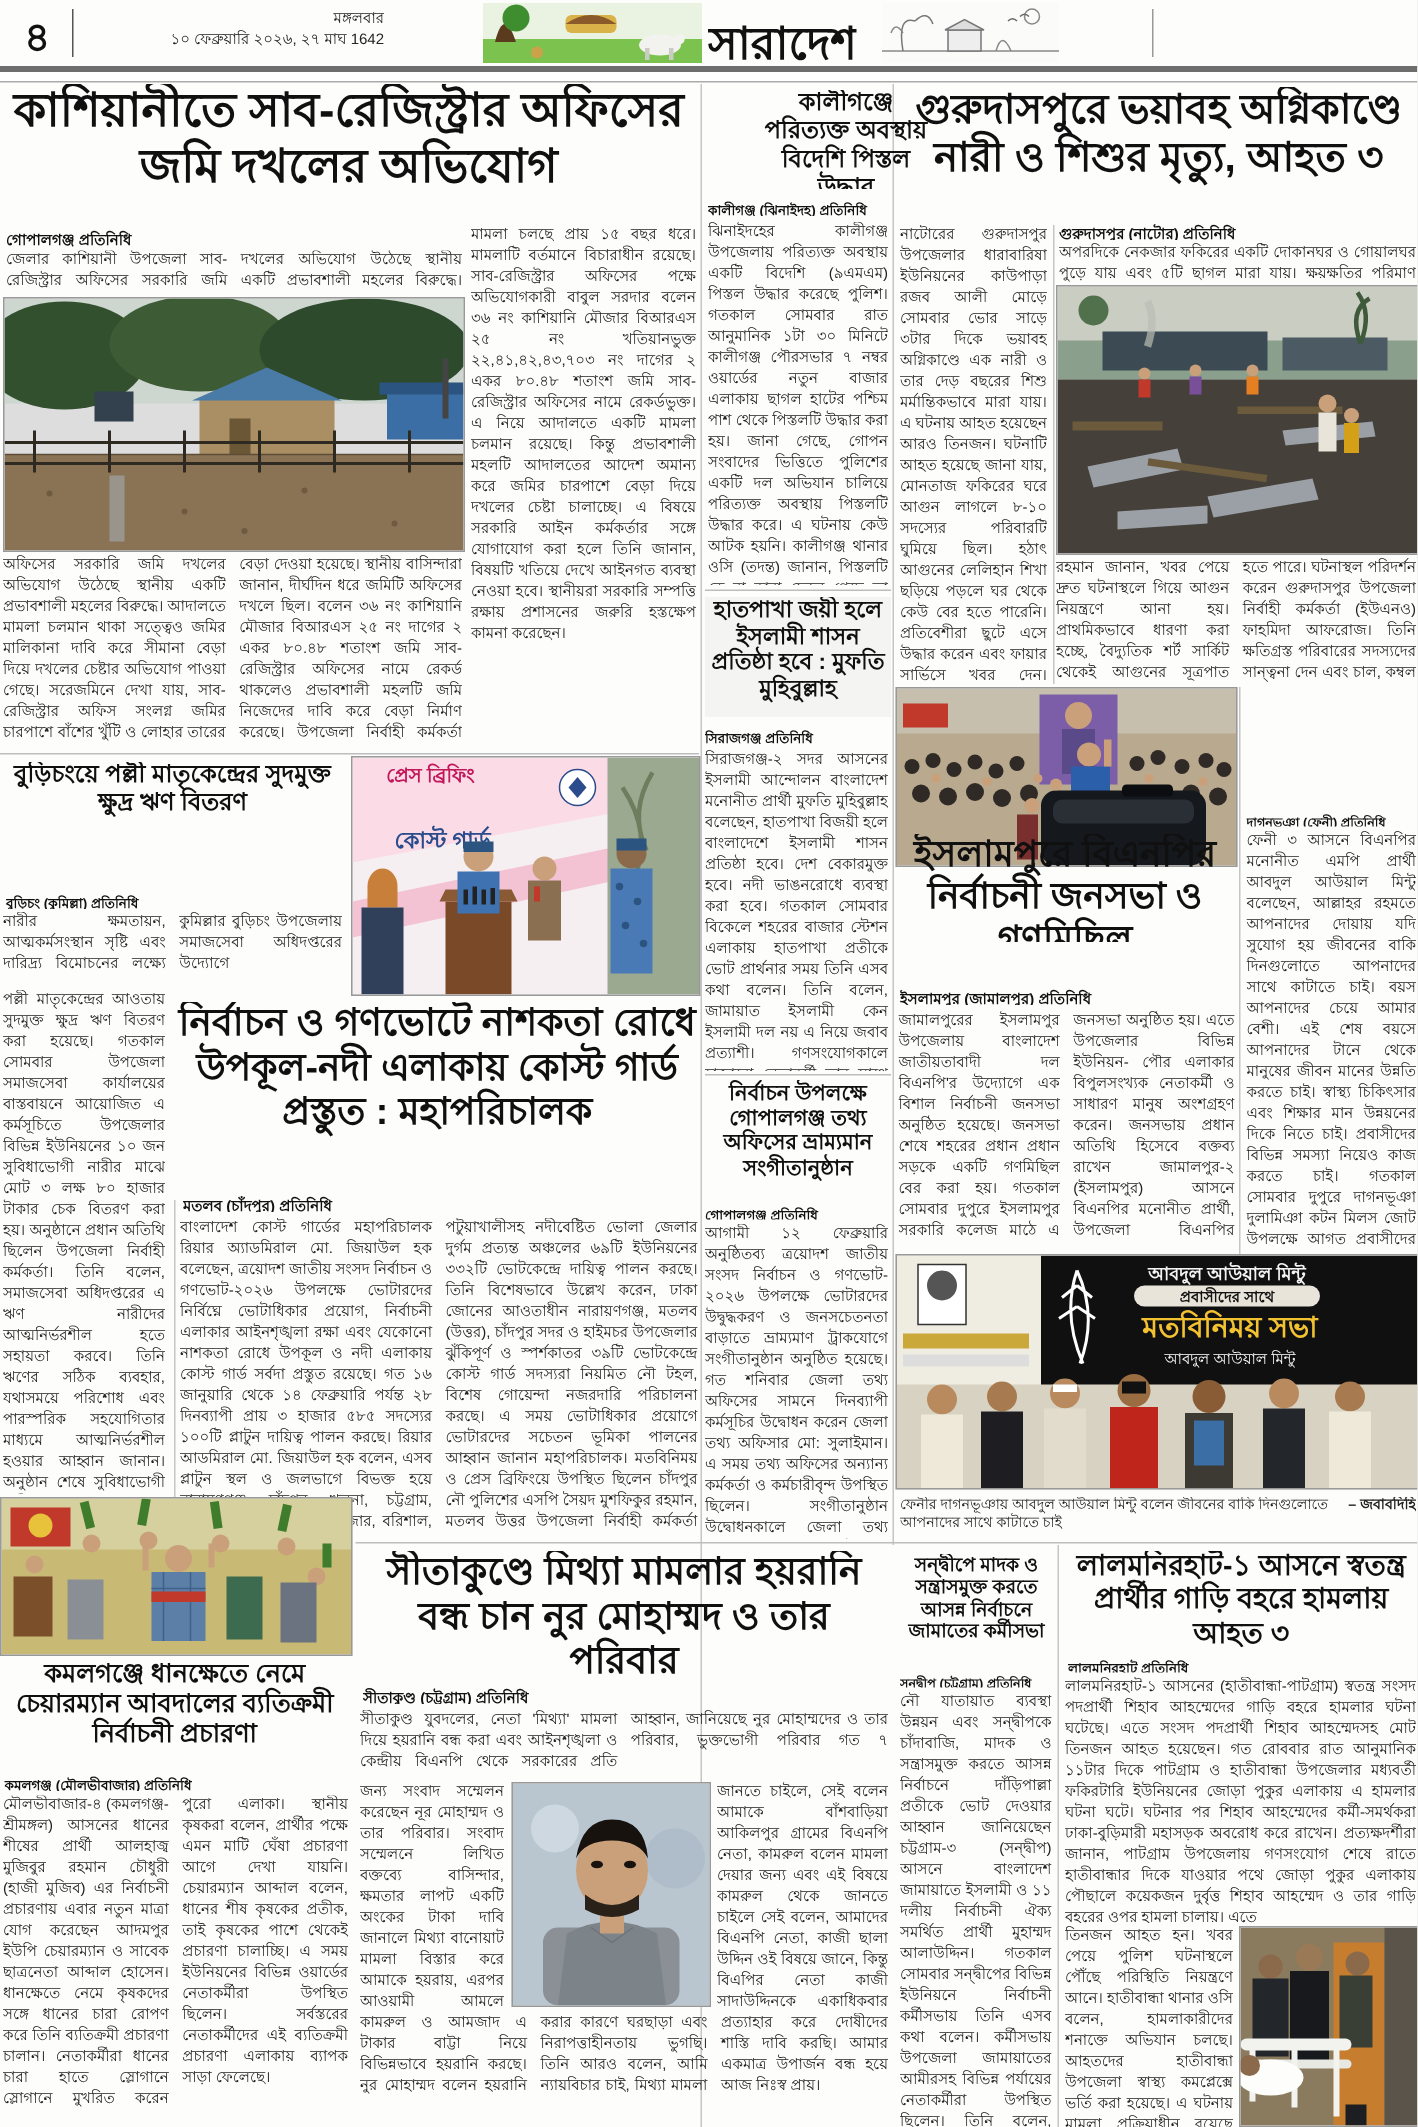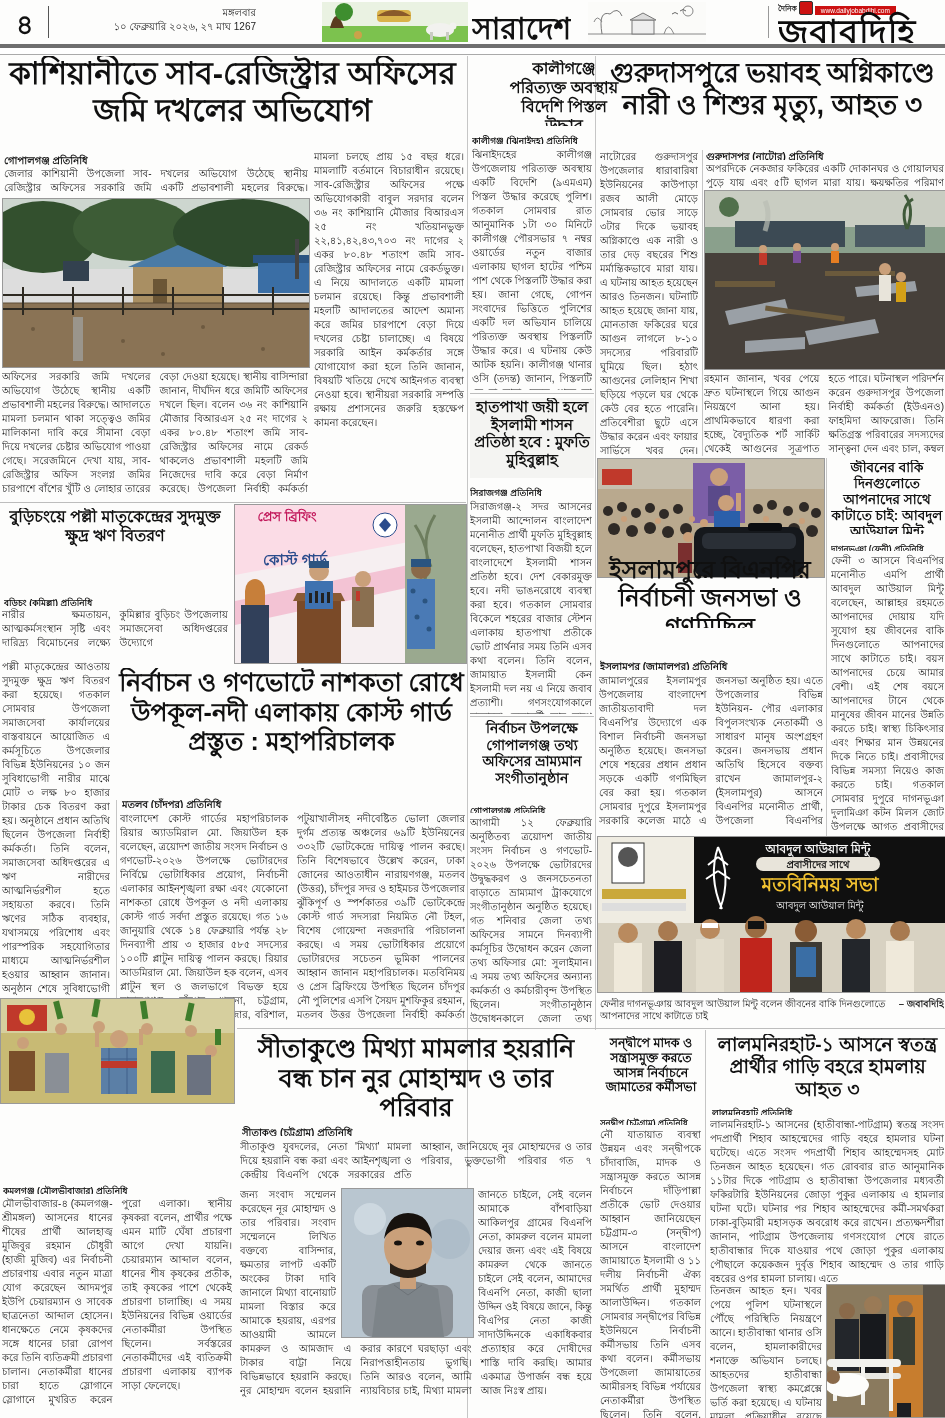--- a/index.html
+++ b/index.html
@@ -31,21 +31,21 @@
 </head>
 <body>
 
 <div class="page">
 
   <div class="abs" style="left:0;top:0;width:945px;height:44px;">
     <div class="abs pagenum" style="left:16px;top:4px;width:30px;height:36px;">৪</div>
     <div class="abs" style="left:48px;top:6px;width:1px;height:32px;background:#555;"></div>
     <div class="abs dateblock" style="left:56px;top:6px;width:200px;height:34px;">
       <div>মঙ্গলবার</div>
-      <div>১০ ফেব্রুয়ারি ২০২৬, ২৭ মাঘ 1267</div>
+      <div>১০ ফেব্রুয়ারি ২০২৬, ২৭ মাঘ 1642</div>
     </div>
 
     <div class="abs photo" style="left:322px;top:2px;width:146px;height:40px;border:none;">
       <svg width="146" height="40" viewBox="0 0 146 40">
         <rect width="146" height="40" fill="#eaf2e2"></rect>
         <rect y="24" width="146" height="16" fill="#7cc24e"></rect>
         <path d="M8 26 Q14 2 22 26 Z" fill="#5a3b1e"></path>
         <circle cx="22" cy="10" r="9" fill="#3e8e2f"></circle>
         <rect x="55" y="8" width="34" height="12" rx="4" fill="#d9b24a"></rect>
         <path d="M55 14 q17 -12 34 0 z" fill="#8a5a2a"></path>
@@ -65,28 +65,20 @@
         <circle cx="100" cy="9" r="5" stroke="#888" fill="none"></circle>
         <rect x="44" y="18" width="22" height="14" stroke="#777" fill="#eee"></rect>
         <path d="M42 18 l13 -7 l13 7 z" stroke="#777" fill="#ddd"></path>
         <path d="M76 32 q4 -14 10 0 M6 20 q3 -8 8 0" stroke="#888" fill="none"></path>
         <path d="M84 12 q3 -3 6 0 M92 9 q3 -3 6 0" stroke="#666" fill="none"></path>
       </svg>
     </div>
 
     <div class="abs" style="left:768px;top:6px;width:1px;height:32px;background:#999;"></div>
 
-    <div class="abs" style="left:778px;top:1px;width:165px;height:42px;">
-      <div style="display:flex;align-items:flex-end;gap:2px;">
-        <span class="mast-daily">দৈনিক</span>
-        <span style="display:inline-block;width:12px;height:12px;background:#cc1111;border:1px solid #333;border-radius:2px;"></span>
-        <span class="mast-url">www.dailyjobabdihi.com</span>
-      </div>
-      <div class="masthead">জবাবদিহি</div>
-    </div>
   </div>
   <div class="hdr-rule"></div>
 
   <div class="vrule" style="left:467px;top:56px;height:1362px;"></div>
   <div class="vrule" style="left:595px;top:56px;height:974px;"></div>
   <div class="vrule" style="left:702px;top:150px;height:306px;"></div>
   <div class="vrule" style="left:826px;top:458px;height:378px;"></div>
   <div class="vrule" style="left:116px;top:800px;height:198px;"></div>
   <div class="vrule" style="left:705px;top:1030px;height:388px;"></div>
   <div class="hrule" style="left:0;top:502px;width:466px;"></div>
@@ -279,21 +271,20 @@
           <circle cx="106" cy="64" r="4"></circle>
           <circle cx="90" cy="78" r="5"></circle>
         </g>
       <rect x="80" y="84" width="14" height="30" fill="#7a2f2f"></rect>
     </svg>
   </div>
   <div class="abs hl" style="left:597px;top:556px;width:226px;height:72px;font-size:24px;">ইসলামপুরে বিএনপির নির্বাচনী জনসভা ও গণমিছিল</div>
   <div class="abs" style="left:600px;top:656px;width:200px;height:14px;"><span class="byline">ইসলামপুর (জামালপুর) প্রতিনিধি</span></div>
   <div class="abs bt c2" style="left:599px;top:674px;width:224px;height:156px;">জামালপুরের ইসলামপুর উপজেলায় বাংলাদেশ জাতীয়তাবাদী দল বিএনপি'র উদ্যোগে এক বিশাল নির্বাচনী জনসভা অনুষ্ঠিত হয়েছে। জনসভা শেষে শহরের প্রধান প্রধান সড়কে একটি গণমিছিল বের করা হয়। গতকাল সোমবার দুপুরে ইসলামপুর সরকারি কলেজ মাঠে এ জনসভা অনুষ্ঠিত হয়। এতে উপজেলার বিভিন্ন ইউনিয়ন- পৌর এলাকার বিপুলসংখ্যক নেতাকর্মী ও সাধারণ মানুষ অংশগ্রহণ করেন। জনসভায় প্রধান অতিথি হিসেবে বক্তব্য রাখেন জামালপুর-২ (ইসলামপুর) আসনে বিএনপির মনোনীত প্রার্থী, উপজেলা বিএনপির সভাপতি ও সাবেক সংসদ সদস্য মাহমুদ বাবু। তিনি বলেন, জনগণের ভোটে নির্বাচিত হতে পারলে বেকার যুবকদের কর্মসংস্থান, শিক্ষা-স্বাস্থ্য ব্যবস্থার উন্নয়ন, নদীভাঙন সমস্যা সমাধানে কার্যকর উদ্যোগ নেওয়া হবে। এ সময় উপজেলা ও পৌর বিএনপিসহ বিভিন্ন পর্যায়ের নেতৃবৃন্দ উপস্থিত ছিলেন।</div>
 
-  <div class="abs hl" style="left:830px;top:460px;width:114px;height:74px;font-size:13.5px;">জীবনের বাকি দিনগুলোতে আপনাদের সাথে কাটাতে চাই: আবদুল আউয়াল মিন্টু</div>
   <div class="abs" style="left:831px;top:538px;width:114px;height:13px;"><span class="byline" style="font-size:8.5px;">দাগনভূঞা (ফেনী) প্রতিনিধি</span></div>
   <div class="abs bt" style="left:831px;top:554px;width:113px;height:278px;">ফেনী ৩ আসনে বিএনপির মনোনীত এমপি প্রার্থী আবদুল আউয়াল মিন্টু বলেছেন, আল্লাহর রহমতে আপনাদের দোয়ায় যদি সুযোগ হয় জীবনের বাকি দিনগুলোতে আপনাদের সাথে কাটাতে চাই। বয়স আপনাদের চেয়ে আমার বেশী। এই শেষ বয়সে আপনাদের টানে থেকে মানুষের জীবন মানের উন্নতি করতে চাই। স্বাস্থ্য চিকিৎসার এবং শিক্ষার মান উন্নয়নের দিকে নিতে চাই। প্রবাসীদের বিভিন্ন সমস্যা নিয়েও কাজ করতে চাই। গতকাল সোমবার দুপুরে দাগনভূঞা দুলামিঞা কটন মিলস জোট উপলক্ষে আগত প্রবাসীদের সাথে মতবিনিময় কালে তিনি এই সব কথা বলেন। তিনি আরো বলেন...</div>
 
   <div class="abs hl" style="left:470px;top:720px;width:124px;height:76px;font-size:14px;">নির্বাচন উপলক্ষে গোপালগঞ্জ তথ্য অফিসের ভ্রাম্যমান সংগীতানুষ্ঠান</div>
   <div class="abs" style="left:470px;top:800px;width:124px;height:13px;"><span class="byline" style="font-size:9px;">গোপালগঞ্জ প্রতিনিধি</span></div>
   <div class="abs bt" style="left:470px;top:816px;width:122px;height:210px;">আগামী ১২ ফেব্রুয়ারি অনুষ্ঠিতব্য ত্রয়োদশ জাতীয় সংসদ নির্বাচন ও গণভোট- ২০২৬ উপলক্ষে ভোটারদের উদ্বুদ্ধকরণ ও জনসচেতনতা বাড়াতে ভ্রাম্যমাণ ট্রাকযোগে সংগীতানুষ্ঠান অনুষ্ঠিত হয়েছে। গত শনিবার জেলা তথ্য অফিসের সামনে দিনব্যাপী কর্মসূচির উদ্বোধন করেন জেলা তথ্য অফিসার মো: সুলাইমান। এ সময় তথ্য অফিসের অন্যান্য কর্মকর্তা ও কর্মচারীবৃন্দ উপস্থিত ছিলেন। সংগীতানুষ্ঠান উদ্বোধনকালে জেলা তথ্য অফিসার বলেন, ভোটারদের সচেতন করতেই এ আয়োজন।</div>
 
   <div class="abs photo" style="left:597px;top:836px;width:347px;height:155px;">
     <svg width="347" height="155" viewBox="0 0 347 155">
       <rect width="347" height="155" fill="#d8d2c2"></rect>
@@ -361,20 +352,21 @@
       <path d="M100 60 h36 M108 49 v46 M126 49 v46" stroke="#41618a"></path>
       <rect x="100" y="62" width="36" height="7" fill="#c0392b"></rect>
       <rect x="8" y="52" width="26" height="40" fill="#7a4f2a"></rect>
       <rect x="44" y="54" width="24" height="40" fill="#8a8f96"></rect>
       <rect x="150" y="52" width="24" height="42" fill="#3d6b4f"></rect>
       <rect x="186" y="56" width="24" height="40" fill="#6b7280"></rect>
       <rect x="138" y="30" width="4" height="16" fill="#caa07a"></rect>
       <rect x="94" y="32" width="4" height="16" fill="#caa07a"></rect>
     </svg>
   </div>
+  <div class="abs hl" style="left:0;top:1106px;width:233px;height:70px;font-size:17px;">কমলগঞ্জে ধানক্ষেতে নেমে চেয়ারম্যান আবদালের ব্যতিক্রমী নির্বাচনী প্রচারণা</div>
   <div class="abs" style="left:3px;top:1180px;width:230px;height:14px;"><span class="byline" style="font-size:9px;">কমলগঞ্জ (মৌলভীবাজার) প্রতিনিধি</span></div>
   <div class="abs bt c2" style="left:2px;top:1197px;width:230px;height:221px;">মৌলভীবাজার-৪ (কমলগঞ্জ-শ্রীমঙ্গল) আসনের ধানের শীষের প্রার্থী আলহাজ্ব মুজিবুর রহমান চৌধুরী (হাজী মুজিব) এর নির্বাচনী প্রচারণায় এবার নতুন মাত্রা যোগ করেছেন আদমপুর ইউপি চেয়ারম্যান ও সাবেক ছাত্রনেতা আব্দাল হোসেন। ধানক্ষেতে নেমে কৃষকদের সঙ্গে ধানের চারা রোপণ করে তিনি ব্যতিক্রমী প্রচারণা চালান। নেতাকর্মীরা ধানের চারা হাতে স্লোগানে স্লোগানে মুখরিত করেন পুরো এলাকা। স্থানীয় কৃষকরা বলেন, প্রার্থীর পক্ষে এমন মাটি ঘেঁষা প্রচারণা আগে দেখা যায়নি। চেয়ারম্যান আব্দাল বলেন, ধানের শীষ কৃষকের প্রতীক, তাই কৃষকের পাশে থেকেই প্রচারণা চালাচ্ছি। এ সময় ইউনিয়নের বিভিন্ন ওয়ার্ডের নেতাকর্মীরা উপস্থিত ছিলেন। সর্বস্তরের নেতাকর্মীদের এই ব্যতিক্রমী প্রচারণা এলাকায় ব্যাপক সাড়া ফেলেছে।</div>
 
   <div class="abs hl" style="left:240px;top:1034px;width:352px;height:84px;font-size:25px;">সীতাকুণ্ডে মিথ্যা মামলার হয়রানি বন্ধ চান নুর মোহাম্মদ ও তার পরিবার</div>
   <div class="abs" style="left:242px;top:1122px;width:200px;height:14px;"><span class="byline">সীতাকুণ্ড (চট্টগ্রাম) প্রতিনিধি</span></div>
   <div class="abs bt c2" style="left:240px;top:1140px;width:352px;height:46px;">সীতাকুণ্ড যুবদলের, নেতা 'মিথ্যা' মামলা দিয়ে হয়রানি বন্ধ করা এবং আইনশৃঙ্খলা ও কেন্দ্রীয় বিএনপি থেকে সরকারের প্রতি আহ্বান, জানিয়েছে নুর মোহাম্মদের ও তার পরিবার, ভুক্তভোগী পরিবার গত ৭ জানুয়ারি, মিথ্যা মামলা থেকে রি হাই পাওয়ার</div>
   <div class="abs bt" style="left:240px;top:1188px;width:96px;height:150px;">জন্য সংবাদ সম্মেলন করেছেন নূর মোহাম্মদ ও তার পরিবার। সংবাদ সম্মেলনে লিখিত বক্তব্যে বাসিন্দার, ক্ষমতার লাপট একটি অংকের টাকা দাবি জানালে মিথ্যা বানোয়াট মামলা বিস্তার করে আমাকে হয়রায়, এরপর আওয়ামী আমলে আমার ভাই মো. এর সাথে জড়িত থাকায় আমার দোকানে তালাবদ্ধ</div>
   <div class="abs photo" style="left:341px;top:1188px;width:131px;height:148px;">
     <svg width="131" height="148" viewBox="0 0 131 148">
       <rect width="131" height="148" fill="#b9c6d0"></rect>

